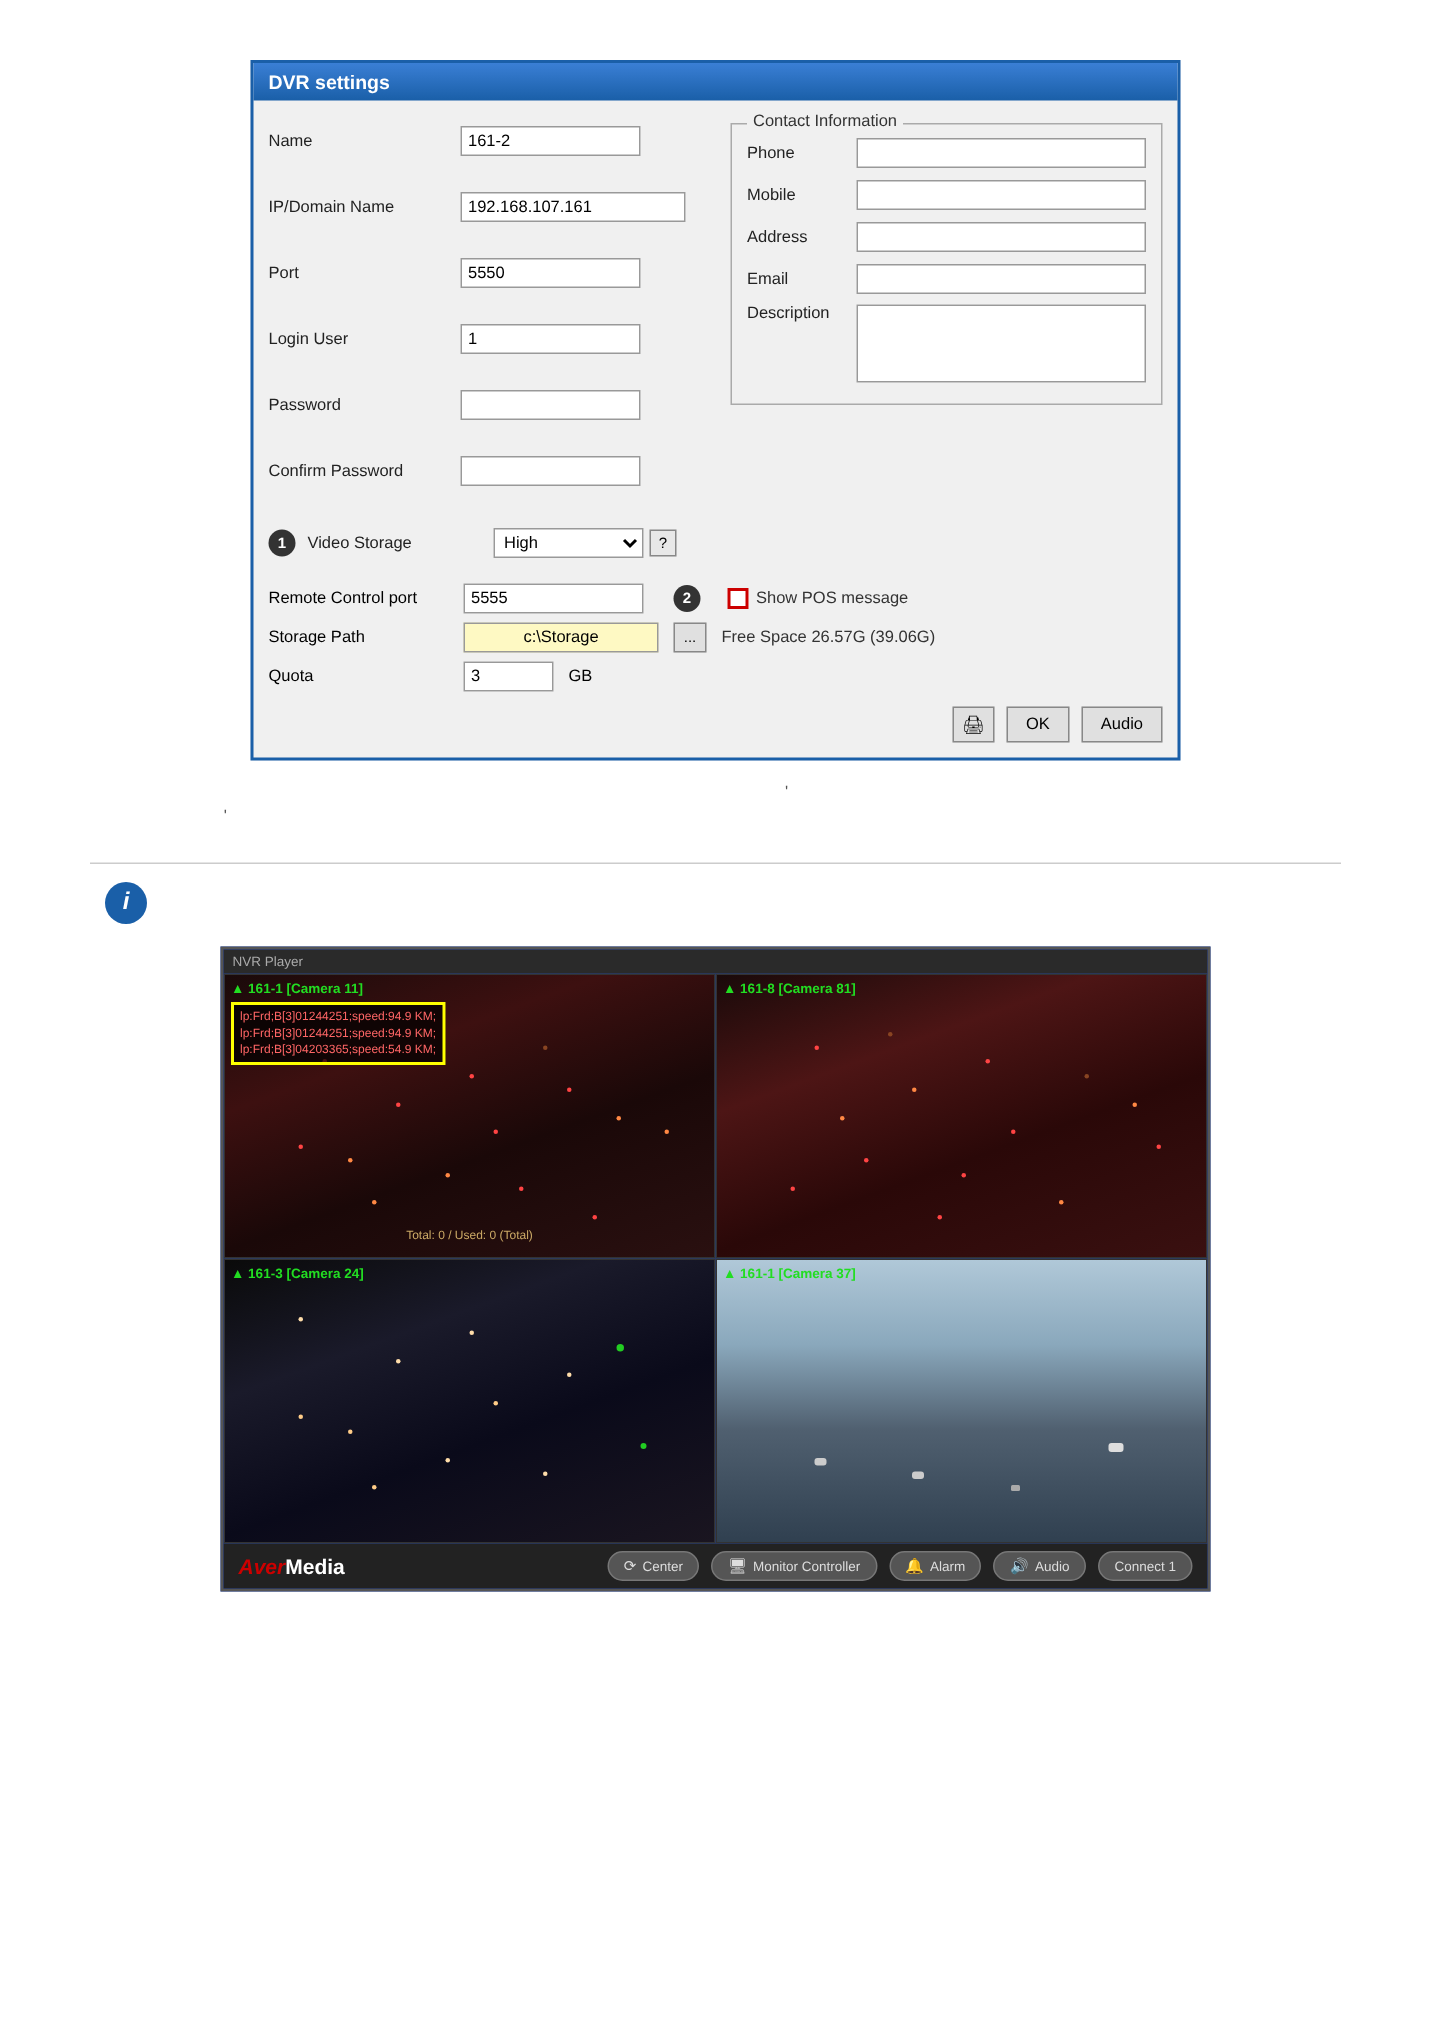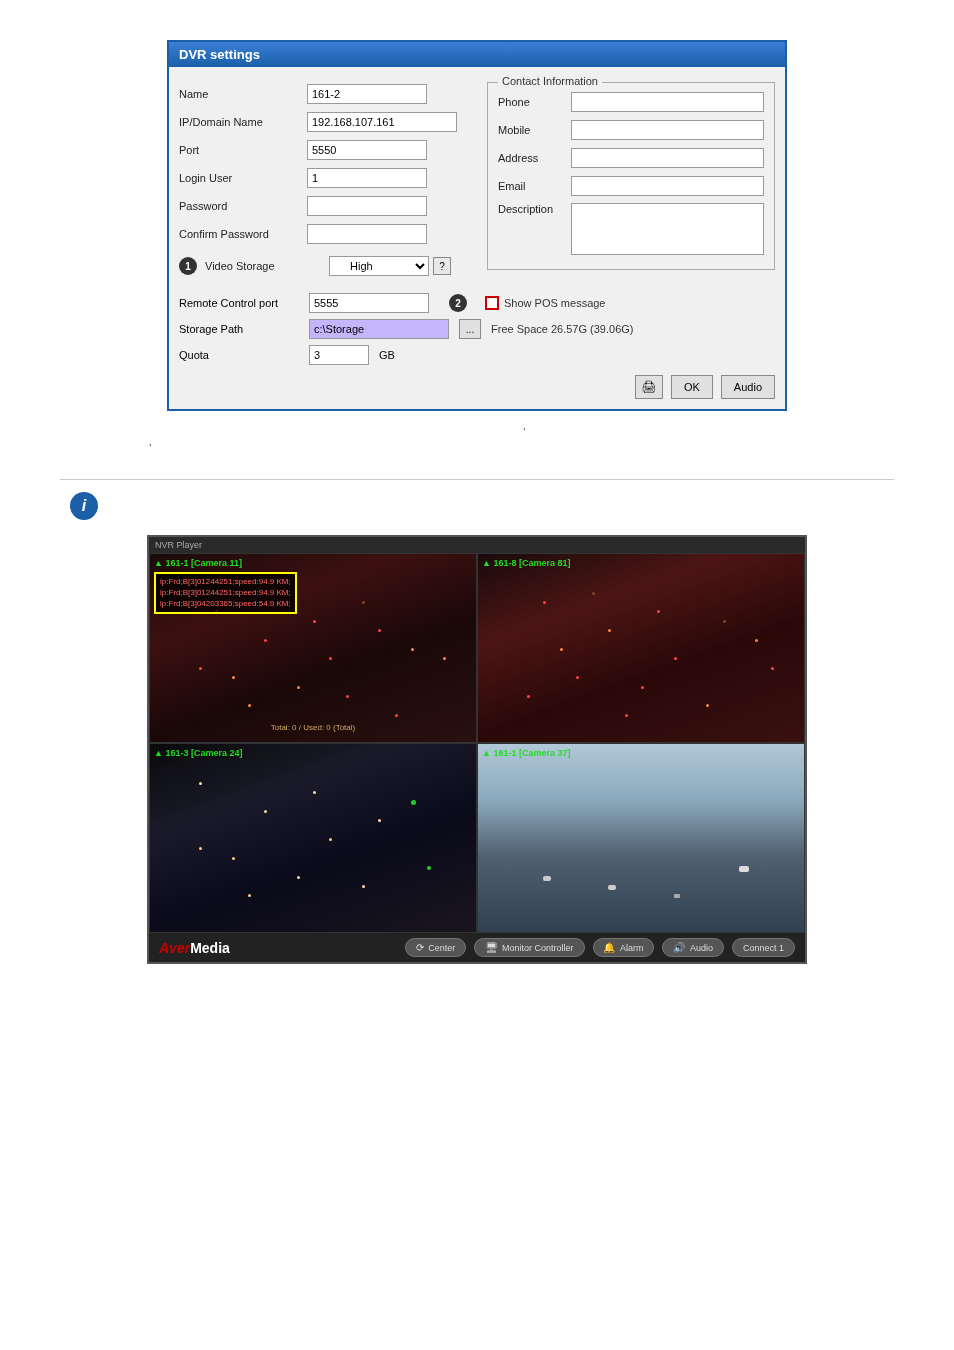--- a/index.html
+++ b/index.html
@@ -34,21 +34,21 @@
     .dvr-dialog-body {
       display: flex;
       padding: 15px 10px 10px 10px;
       gap: 20px;
     }
 
     .dvr-left {
       flex: 1;
       display: flex;
       flex-direction: column;
-      gap: 4px;
+      gap: 20px;
     }
 
     .dvr-right {
       flex: 1;
       display: flex;
       flex-direction: column;
       gap: 0;
     }
 
     .form-row {
@@ -135,21 +135,21 @@
       display: flex;
       align-items: center;
       gap: 4px;
     }
 
     .vq-select {
       border: 1px solid #999;
       background: white;
       height: 20px;
       font-size: 11px;
-      padding: 0 16px;
+      padding: 0 2px;
       width: 100px;
     }
 
     .help-btn {
       width: 18px;
       height: 18px;
       border: 1px solid #888;
       background: #e8e8e8;
       font-size: 10px;
       cursor: pointer;
@@ -202,25 +202,26 @@
       flex-shrink: 0;
     }
 
     .pos-label {
       font-size: 11px;
       color: #333;
     }
 
     .storage-input {
       border: 1px solid #999;
-      background: #c4b5fd;
+      background: #fef9c3;
       height: 20px;
       font-size: 11px;
       padding: 1px 4px;
-      width: 140px;
+      width: 130px;
+      text-align: center;
     }
 
     .browse-btn {
       width: 22px;
       height: 20px;
       border: 1px solid #888;
       background: #e0e0e0;
       font-size: 10px;
       cursor: pointer;
       display: flex;

